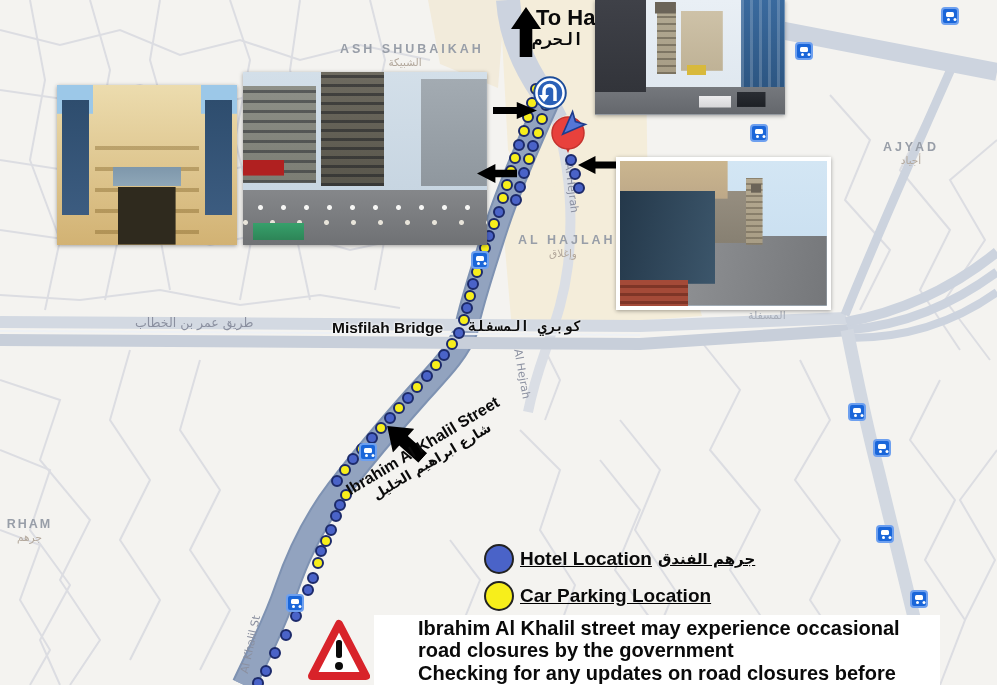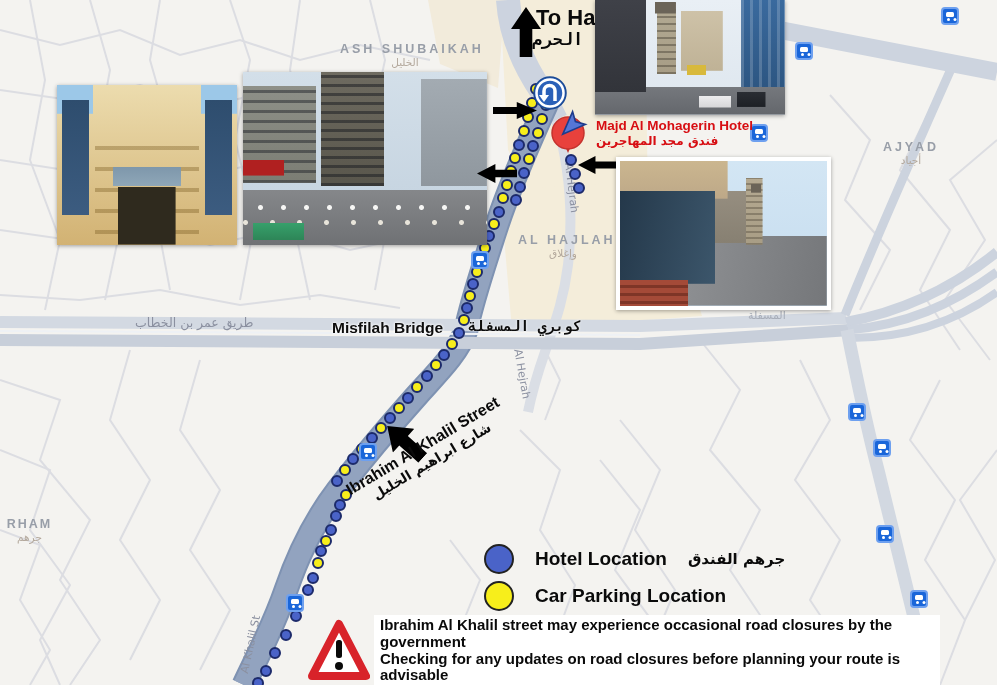--- a/index.html
+++ b/index.html
@@ -104,30 +104,30 @@
   .hotel-label .ar{font-size:12px;font-weight:bold;font-family:"DejaVu Sans",sans-serif;margin-top:1px;}
 
   
   .annot{position:absolute;left:338px;top:436px;width:178px;z-index:7;text-align:center;
          transform:rotate(-31deg);color:#0a0a0a;}
   .annot .en{font-size:16px;font-weight:bold;white-space:nowrap;}
   .annot .ar{font-size:13.5px;font-weight:bold;font-family:"DejaVu Sans",sans-serif;white-space:nowrap;}
 
   
   .legend{position:absolute;left:484px;top:544px;z-index:8;}
-  .legend-row{display:flex;align-items:center;gap:21px;margin-bottom:7px;}
+  .legend-row{display:flex;align-items:center;gap:6px;margin-bottom:7px;text-decoration:underline;}
   .swatch{width:30px;height:30px;border-radius:50%;border:2px solid #222;flex:0 0 auto;}
   .legend-en{font-size:19px;font-weight:bold;color:#0a0a0a;white-space:nowrap;}
   .legend-ar{font-size:15px;font-weight:bold;color:#0a0a0a;font-family:"DejaVu Sans",sans-serif;white-space:nowrap;}
 
   
   .warn-tri{position:absolute;left:308px;top:618px;z-index:8;}
   .warn-text{position:absolute;left:374px;top:615px;width:566px;z-index:8;background:#fff;
              padding:2px 6px 3px;line-height:1.12;}
-  .warn-en{font-size:15px;font-weight:bold;color:#0a0a0a;}
+  .warn-en{font-size:20px;font-weight:bold;color:#0a0a0a;margin-left:38px;}
   .warn-ar{font-size:12.5px;font-weight:bold;color:#0a0a0a;font-family:"DejaVu Sans",sans-serif;}
 </style>
 </head>
 <body>
 
 <div class="stage">
 
   <svg class="map-svg" width="997" height="685" viewBox="0 0 997 685">
     <rect x="0" y="0" width="997" height="685" fill="#f4f3f0"></rect>
 
@@ -180,21 +180,21 @@
       <path d="M848,330 C905,325 952,305 997,272" stroke="#ccd3de" stroke-width="9"></path>
       <path d="M850,338 C908,338 955,322 997,292" stroke="#ccd3de" stroke-width="8"></path>
       <path d="M845,315 C875,240 915,150 955,60" stroke="#ccd3de" stroke-width="9"></path>
       <path d="M780,30 L997,72" stroke="#cdd4df" stroke-width="18"></path>
       <path d="M847,330 C855,370 865,420 878,470 C890,520 905,580 922,650 L928,685" stroke="#d2d8e1" stroke-width="13"></path>
     </g>
   </svg>
 
   <div class="area-label" style="left:340px;top:42px;width:130px;">
     <span>ASH SHUBAIKAH</span>
-    <span class="ar">الخليل</span>
+    <span class="ar">الشبيكة</span>
   </div>
   <div class="area-label" style="left:518px;top:233px;width:90px;">
     <span>AL HAJLAH</span>
     <span class="ar">وإغلاق</span>
   </div>
   <div class="area-label" style="left:876px;top:140px;width:70px;">
     <span>AJYAD</span>
     <span class="ar">أجياد</span>
   </div>
   <div class="area-label" style="left:2px;top:517px;width:55px;letter-spacing:2px;">
@@ -307,24 +307,20 @@
   <div class="blk arr-left" style="left:381px;top:426px;width:48px;height:32px;transform:rotate(42deg);"></div>
 
   <div class="toharam-en">To Haram</div>
   <div class="toharam-ar">الحرم</div>
 
   <div class="photo photo1"></div>
   <div class="photo photo2"></div>
   <div class="photo photo3"></div>
   <div class="photo photo4"></div>
 
-  <div class="hotel-label">
-    <div class="en">Majd Al Mohagerin Hotel</div>
-    <div class="ar">فندق مجد المهاجرين</div>
-  </div>
 
   <div class="annot">
     <div class="en">Ibrahim Al Khalil Street</div>
     <div class="ar">شارع ابراهيم الخليل</div>
   </div>
 
   <div class="legend">
     <div class="legend-row">
       <div class="swatch" style="background: rgb(74, 99, 200);"></div>
       <div class="legend-en">Hotel Location</div>

